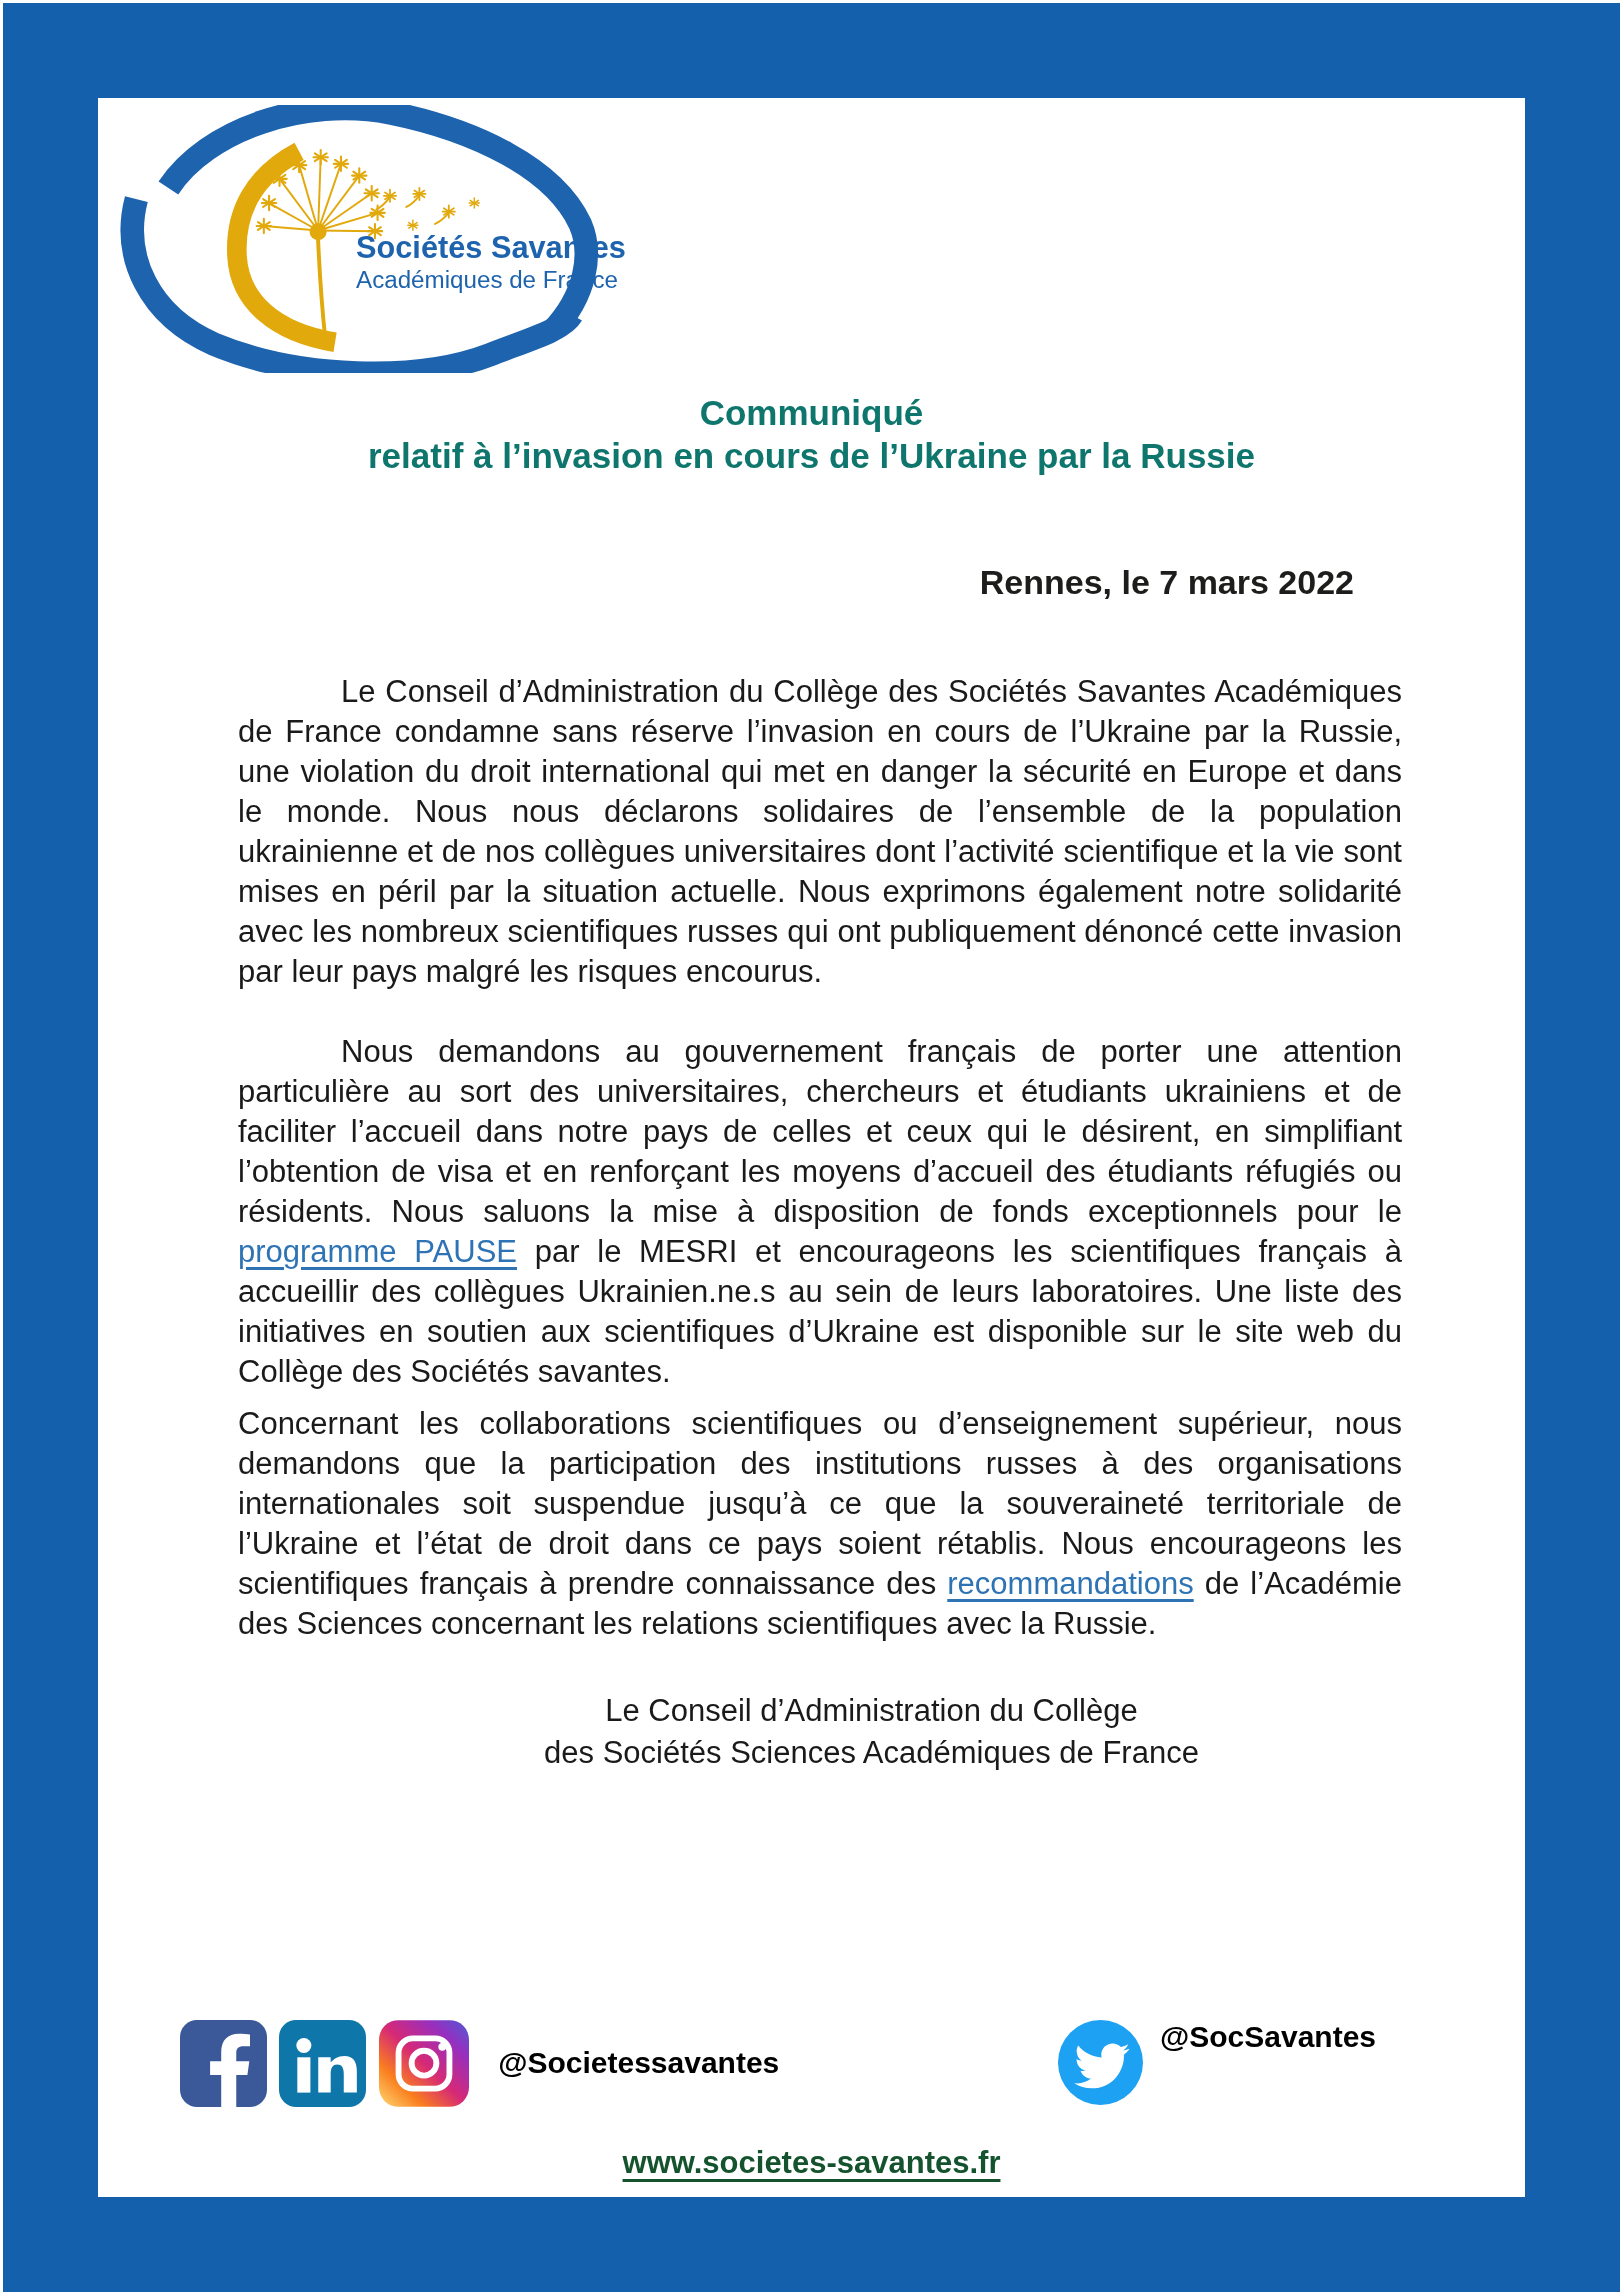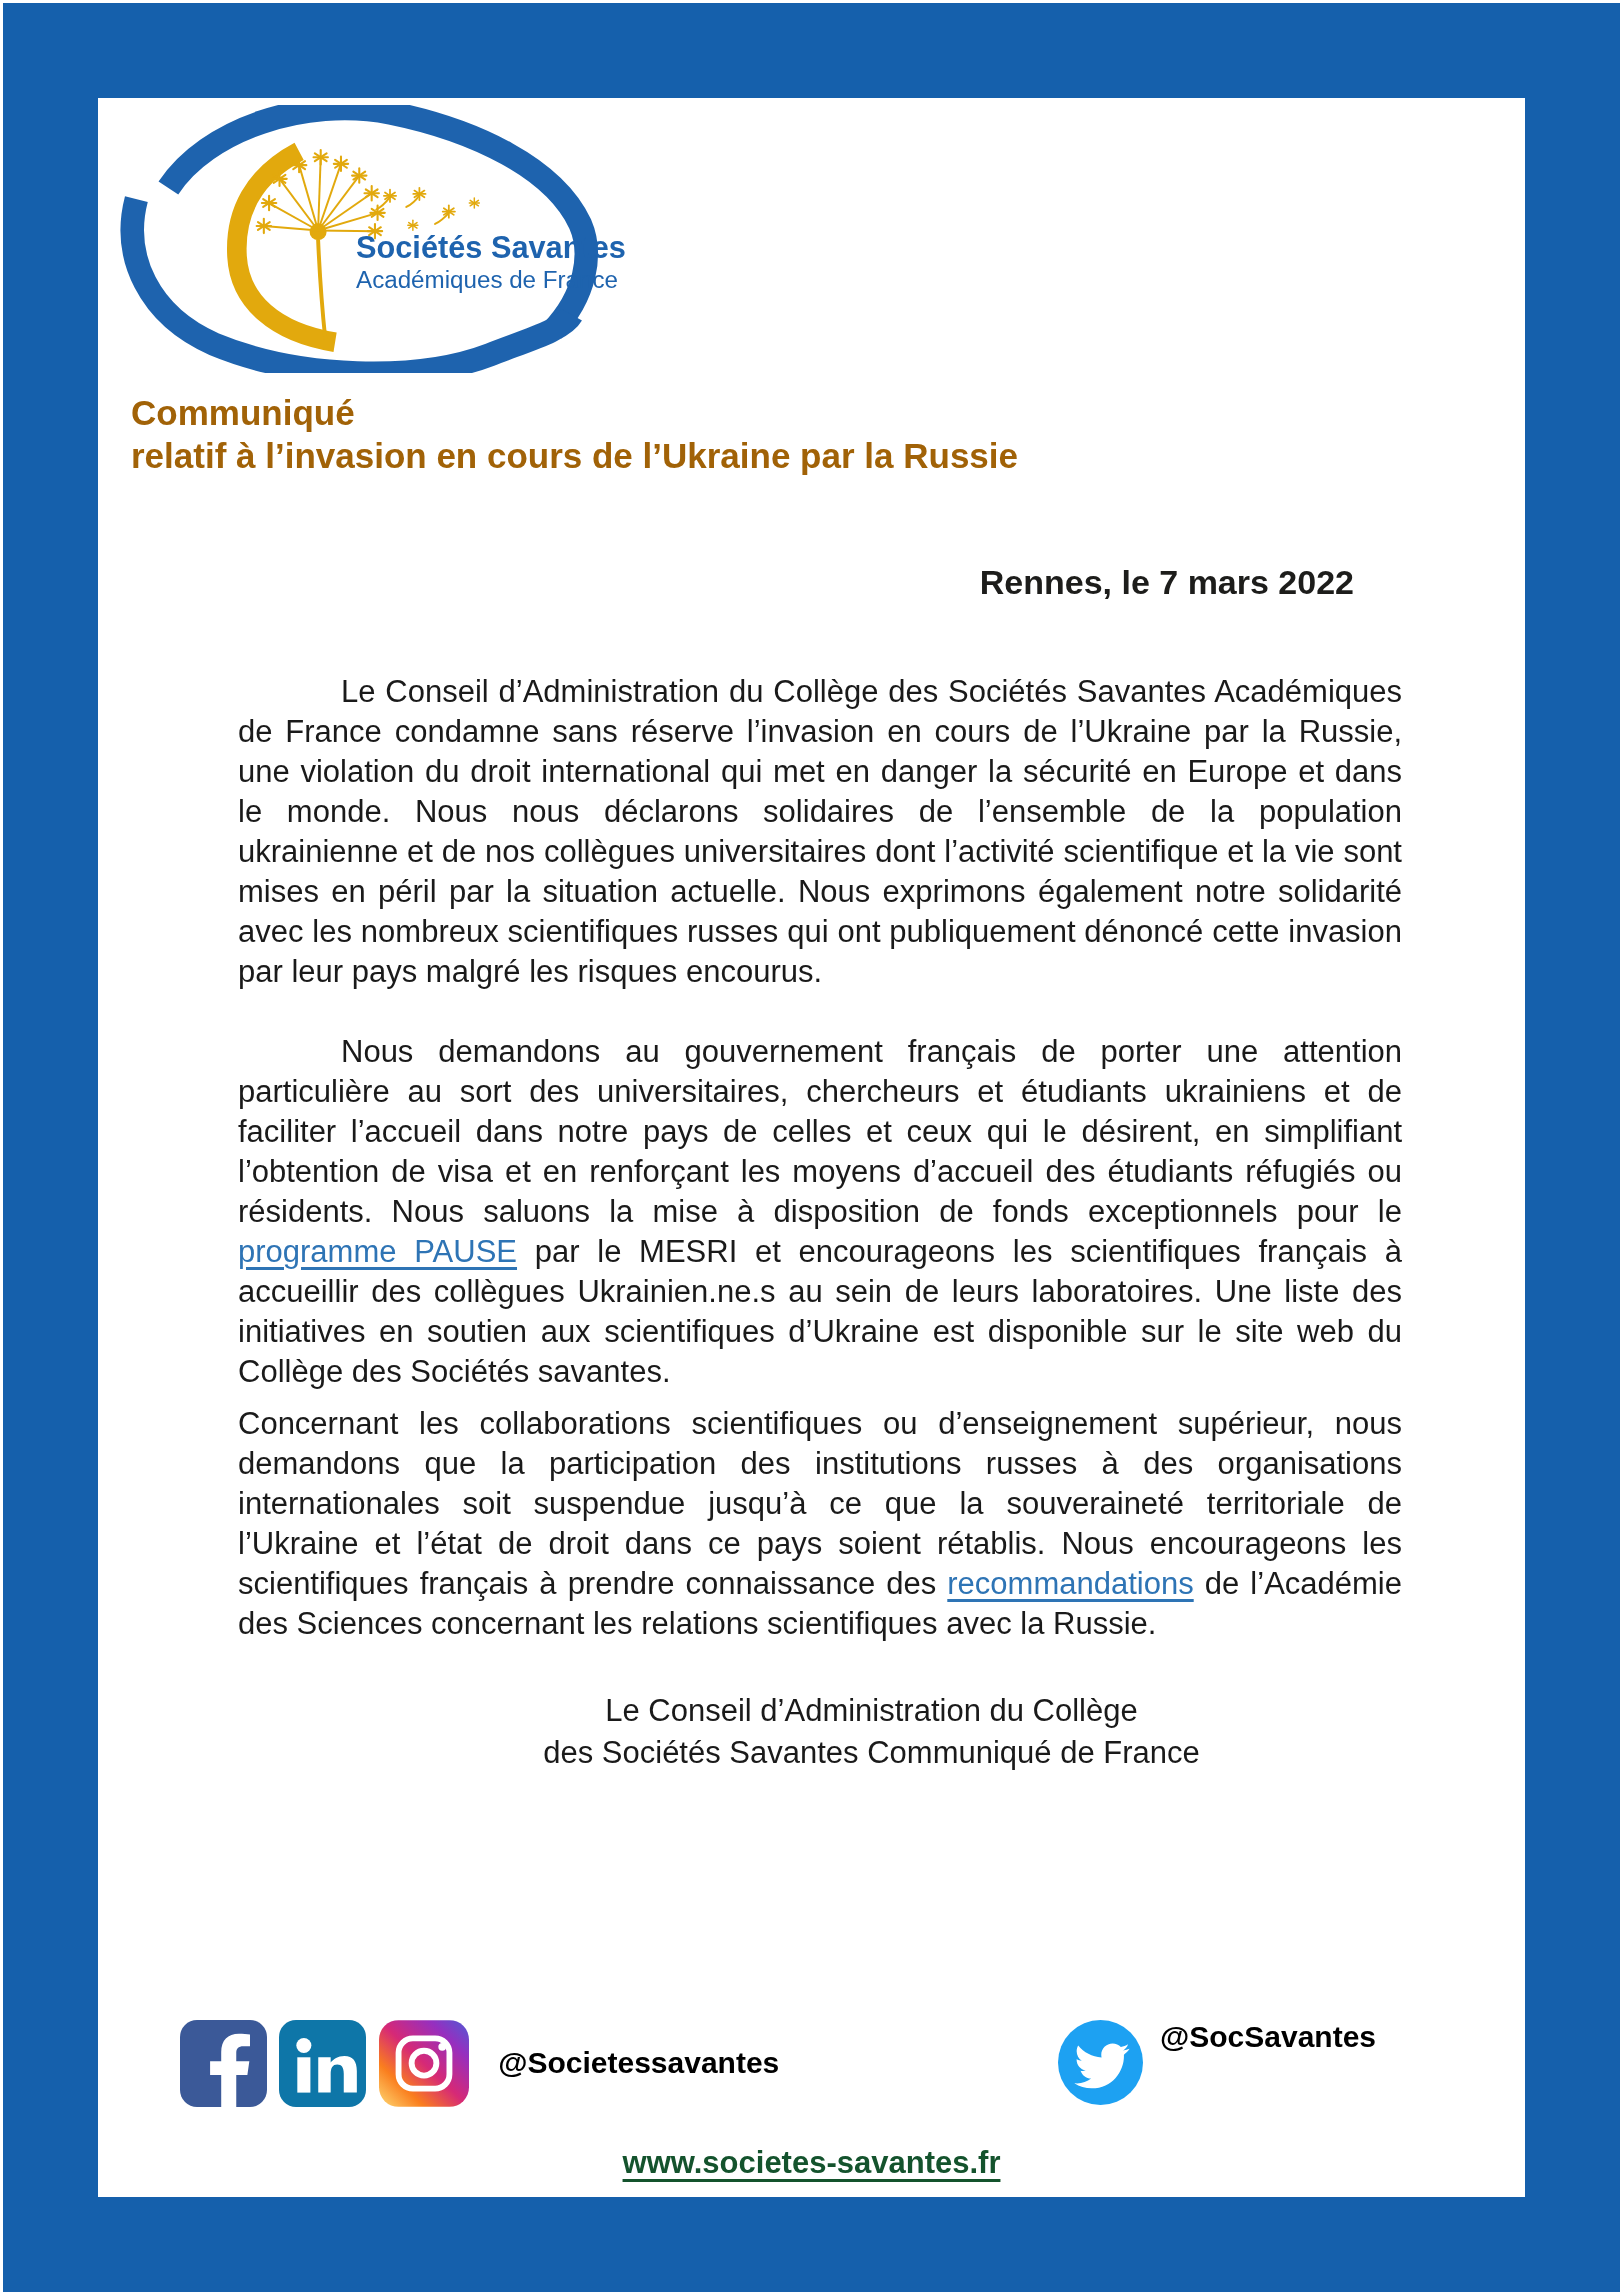--- a/index.html
+++ b/index.html
@@ -8,22 +8,22 @@
     font-family:"Liberation Sans",sans-serif;color:#1a1a1a;
     -webkit-font-smoothing:antialiased;overflow:hidden;
   }
   .frame{
     position:absolute;inset:2.6px;border:95px solid #1560AC;pointer-events:none;
   }
   
   .logo{position:absolute;left:108px;top:105px;width:530px;height:268px;}
   
   .title{
-    position:absolute;left:131px;right:131px;top:391px;
-    font-weight:bold;font-size:35px;line-height:43px;color:#a16207;
+    position:absolute;left:131px;right:131px;top:391px;text-align:center;
+    font-weight:bold;font-size:35px;line-height:43px;color:#0f766e;
   }
   .dateline{
     position:absolute;right:269px;top:563px;
     font-weight:bold;font-size:34px;color:#1d1d1b;margin-left:44px;
   }
   
   .body-block{
     position:absolute;left:226px;top:660px;width:1188px;
     font-size:31px;line-height:40px;text-align:justify;color:#1a1a1a;
   }
@@ -124,21 +124,21 @@
 <div class="dateline">Rennes, le 7 mars 2022</div>
 
 <div class="body-block">
   <div id="paras">
       <p class="indent ">Le Conseil d’Administration du Collège des Sociétés Savantes Académiques de France condamne sans réserve l’invasion en cours de l’Ukraine par la Russie, une violation du droit international qui met en danger la sécurité en Europe et dans le monde. Nous nous déclarons solidaires de l’ensemble de la population ukrainienne et de nos collègues universitaires dont l’activité scientifique et la vie sont mises en péril par la situation actuelle. Nous exprimons également notre solidarité avec les nombreux scientifiques russes qui ont publiquement dénoncé cette invasion par leur pays malgré les risques encourus.</p>
       <p class="indent gap">Nous demandons au gouvernement français de porter une attention particulière au sort des universitaires, chercheurs et étudiants ukrainiens et de faciliter l’accueil dans notre pays de celles et ceux qui le désirent, en simplifiant l’obtention de visa et en renforçant les moyens d’accueil des étudiants réfugiés ou résidents. Nous saluons la mise à disposition de fonds exceptionnels pour le <a class="tlink" href="#">programme PAUSE</a> par le MESRI et encourageons les scientifiques français à accueillir des collègues Ukrainien.ne.s au sein de leurs laboratoires. Une liste des initiatives en soutien aux scientifiques d’Ukraine est disponible sur le site web du Collège des Sociétés savantes.</p>
       <p class="">Concernant les collaborations scientifiques ou d’enseignement supérieur, nous demandons que la participation des institutions russes à des organisations internationales soit suspendue jusqu’à ce que la souveraineté territoriale de l’Ukraine et l’état de droit dans ce pays soient rétablis. Nous encourageons les scientifiques français à prendre connaissance des <a class="tlink" href="#">recommandations</a> de l’Académie des Sciences concernant les relations scientifiques avec la Russie.</p>
     </div>
   <div class="signature">
     <div>Le Conseil d’Administration du Collège</div>
-    <div>des Sociétés Savantes Communiqué de France</div>
+    <div>des Sociétés Sciences Académiques de France</div>
   </div>
 </div>
 
 <div class="social-left">
   <svg class="icn" width="87" height="87" viewBox="0 0 133 133">
     <rect x="0" y="0" width="133" height="133" rx="26" fill="#3B5998"></rect>
     <path fill="#ffffff" d="M86 133 V84 H103 L106 63 H86 V50 C86 44 89 40 97 40 H107 V22 C103 21.4 96 21 90 21 C73 21 63 31 63 49 V63 H46 V84 H63 V133 Z"></path>
   </svg>
   <svg class="icn" width="87" height="87" viewBox="0 0 133 133">
     <rect x="0" y="0" width="133" height="133" rx="26" fill="#0E76A8"></rect>

